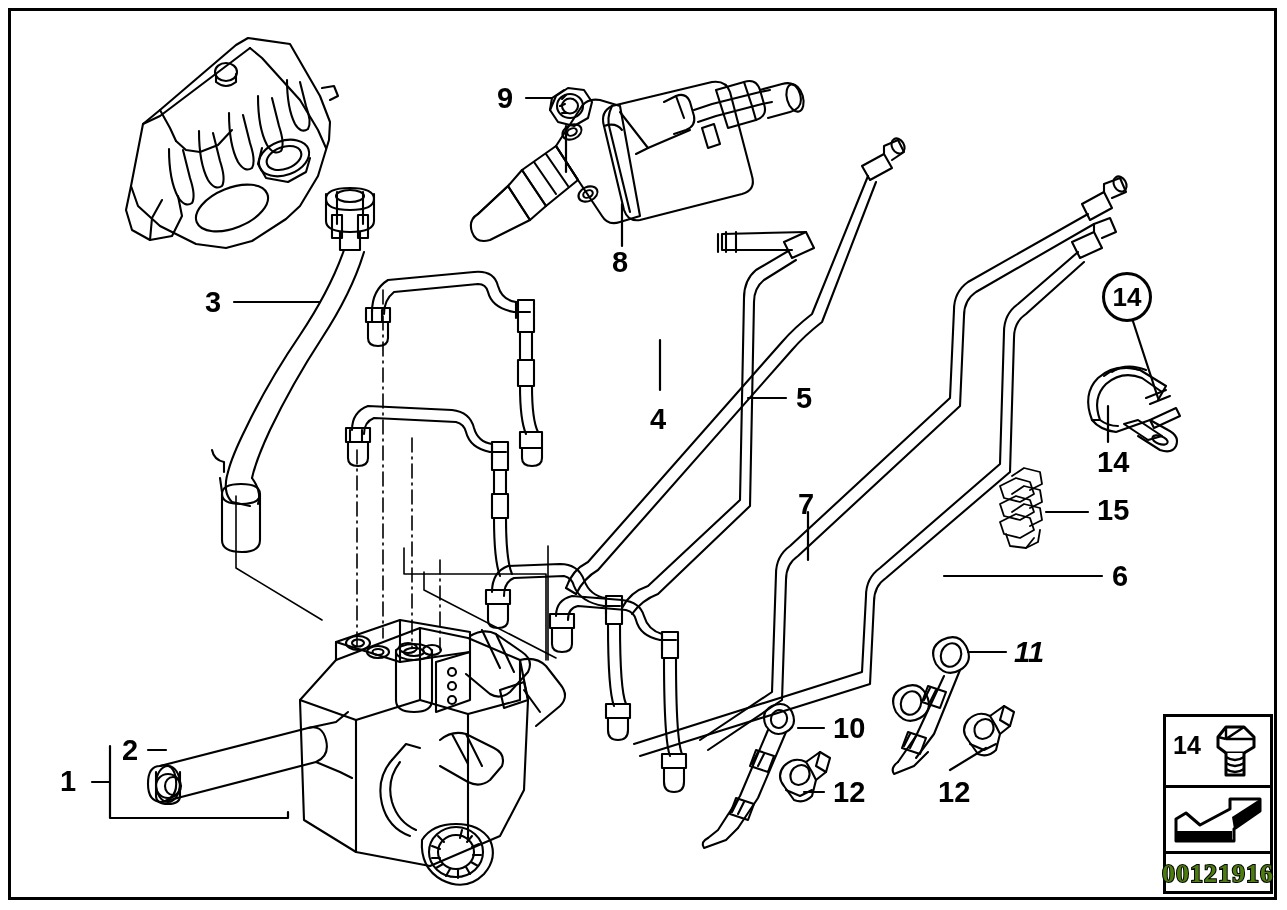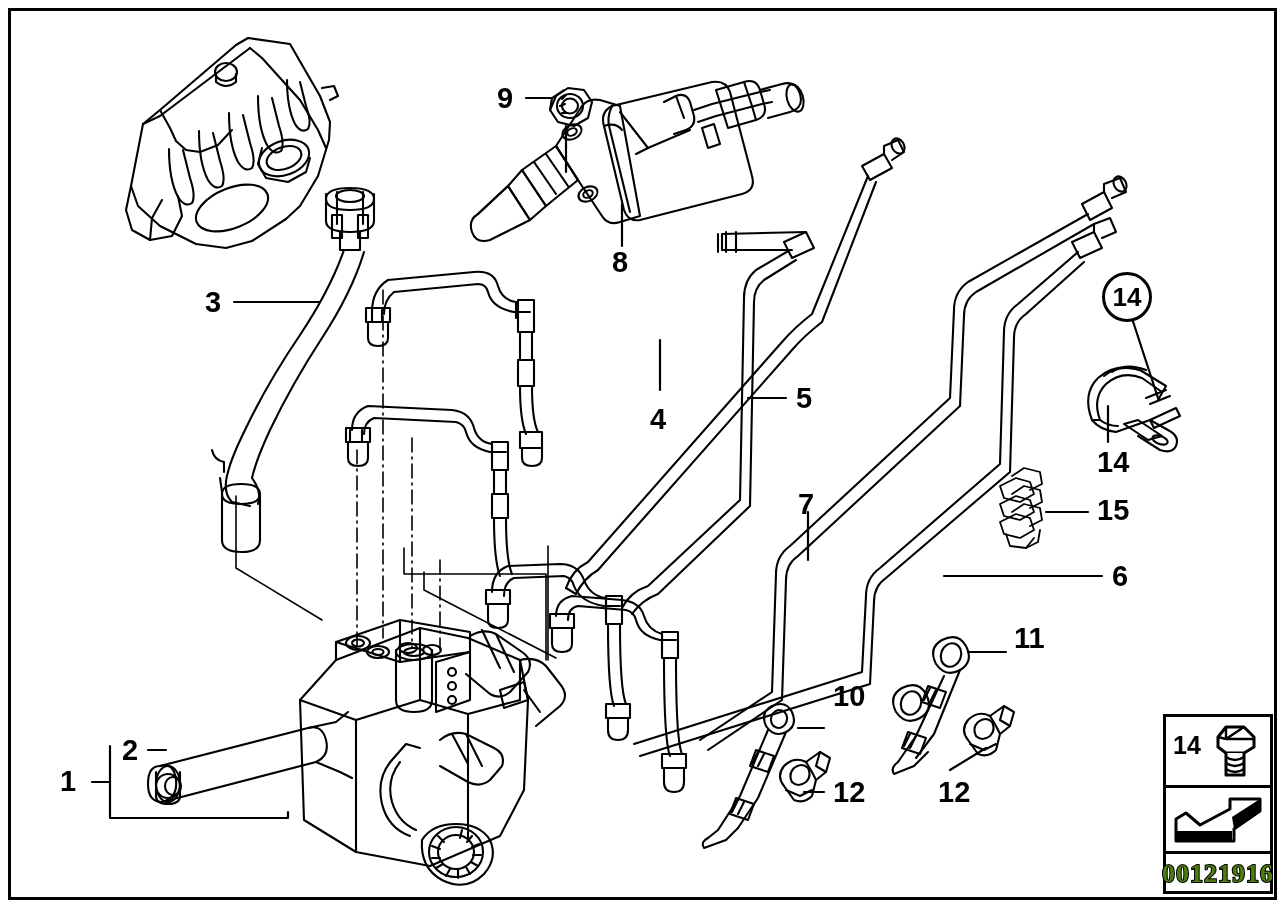--- a/index.html
+++ b/index.html
@@ -446,22 +446,22 @@
 
   <div class="lbl" style="left:60px;top:767px;">1</div>
   <div class="lbl" style="left:122px;top:736px;">2</div>
   <div class="lbl" style="left:205px;top:288px;">3</div>
   <div class="lbl" style="left:650px;top:405px;">4</div>
   <div class="lbl" style="left:796px;top:384px;">5</div>
   <div class="lbl" style="left:1112px;top:562px;">6</div>
   <div class="lbl" style="left:798px;top:490px;">7</div>
   <div class="lbl" style="left:612px;top:248px;">8</div>
   <div class="lbl" style="left:497px;top:84px;">9</div>
-  <div class="lbl" style="left:833px;top:682px;">10</div>
-  <div class="lbl" style="left:1014px;top:624px;">11</div>
+  <div class="lbl" style="left:833px;top:714px;">10</div>
+  <div class="lbl" style="left:1014px;top:638px;font-style:italic;">11</div>
   <div class="lbl" style="left:833px;top:778px;">12</div>
   <div class="lbl" style="left:938px;top:778px;">12</div>
   <div class="lbl" style="left:1097px;top:448px;">14</div>
   <div class="circ" style="left:1102px;top:272px;">14</div>
   <div class="lbl" style="left:1097px;top:496px;">15</div>
 
   <div id="legend">
     <div class="cell">
       <span class="num">14</span>
       <span class="boltwrap">

